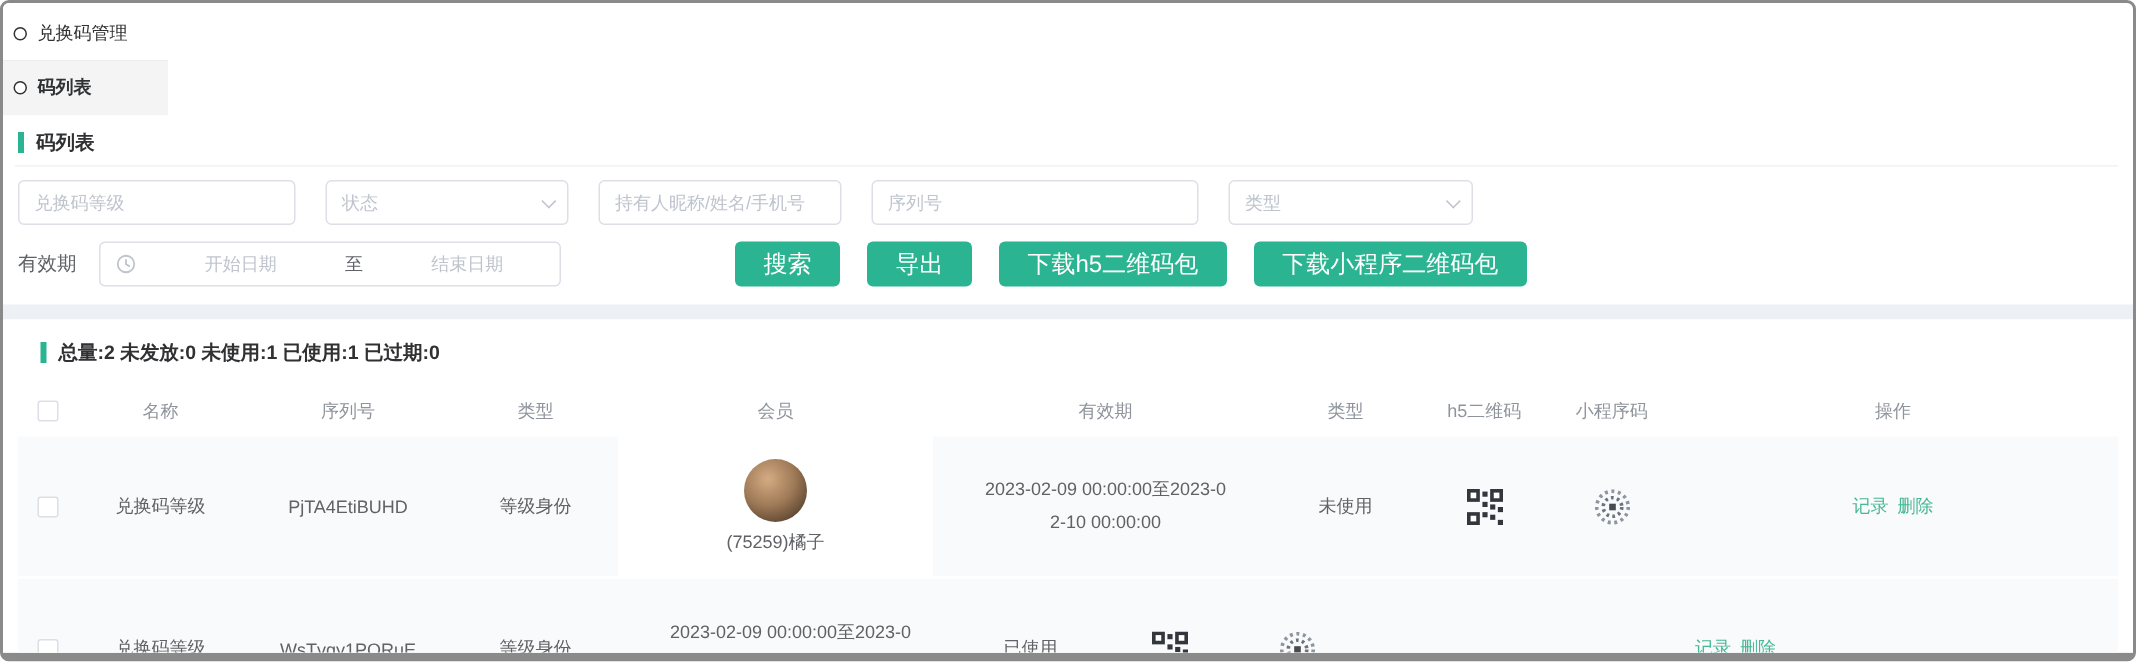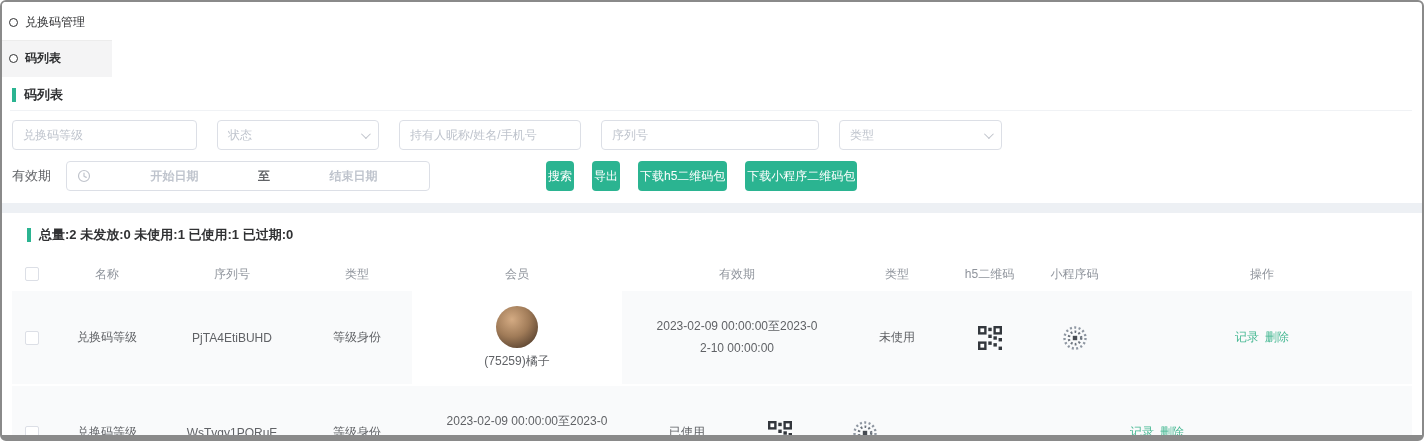--- a/index.html
+++ b/index.html
@@ -38,36 +38,36 @@
   .card-title { font-size:13px; font-weight:bold; color:#303133; }
 
   .filter-row1 { display:flex; gap:20px; margin:0 0 11px 2px; }
   .ctl {
     height:30px; border:1px solid #dcdfe6; border-radius:4px; background:#fff;
     display:flex; align-items:center; padding:0 10px; font-size:12px; color:#606266;
   }
   input.ctl { outline:none; }
   input.ctl::placeholder { color:#bfc4cd; }
   .ph { color:#bfc4cd; }
-  .w1{width:185px} .w2{width:162px} .w3{width:182px} .w4{width:218px} .w5{width:163px}
+  .w1{width:185px} .w2{width:162px} .w3{width:162px} .w4{width:218px} .w5{width:163px}
   .select-ctl { justify-content:space-between; cursor:pointer; }
   .chevron {
     width:7px; height:7px; border-right:1.4px solid #c0c4cc; border-bottom:1.4px solid #c0c4cc;
     transform:rotate(45deg) translateY(-2px); flex:none;
   }
 
   .filter-row2 { display:flex; align-items:center; margin-left:2px; }
   .validity-label { font-size:13px; color:#606266; margin-right:15px; }
-  .date-range { width:364px; gap:18px;font-weight:bold; }
+  .date-range { width:308px; gap:18px; }
   .date-range .seg { flex:1; text-align:center; }
   .sep { color:#606266; }
   .btn-group { display:flex; gap:18px; margin-left:116px; }
   .btn {
-    height:30px; padding:0 2px; border:none; border-radius:4px;
-    background:#2bb491; color:#fff; font-size:12px; cursor:pointer; white-space:nowrap;
+    height:30px; padding:0 19px; border:none; border-radius:4px;
+    background:#2bb491; color:#fff; font-size:16px; cursor:pointer; white-space:nowrap;
     font-family:inherit;
   }
 
   .gap-band { height:10px; background:#edf0f4; flex:none; }
 
   
   .table-card { flex:1; background:#fff; padding:12px 10px 0 10px; display:flex; flex-direction:column; }
   .summary-row { display:flex; align-items:center; gap:8px; margin:1px 0 13px 15px; }
   .summary-text { font-size:13px; font-weight:bold; color:#303133; }
 

